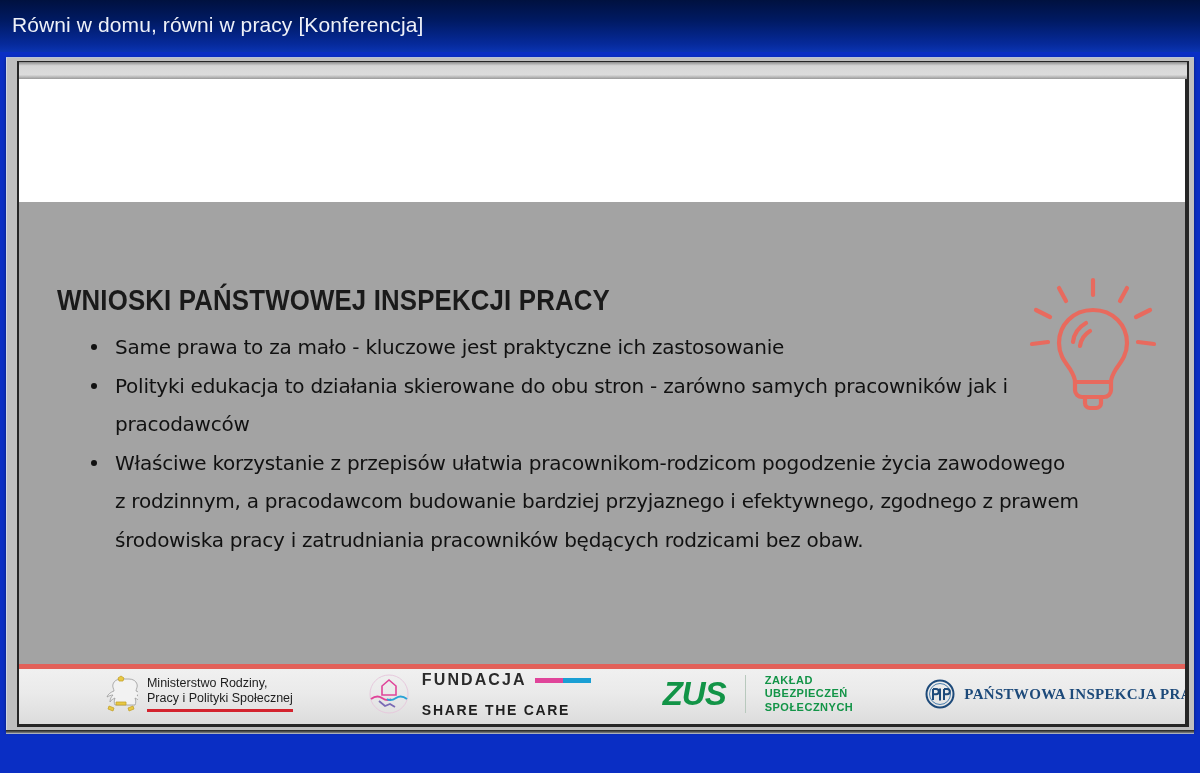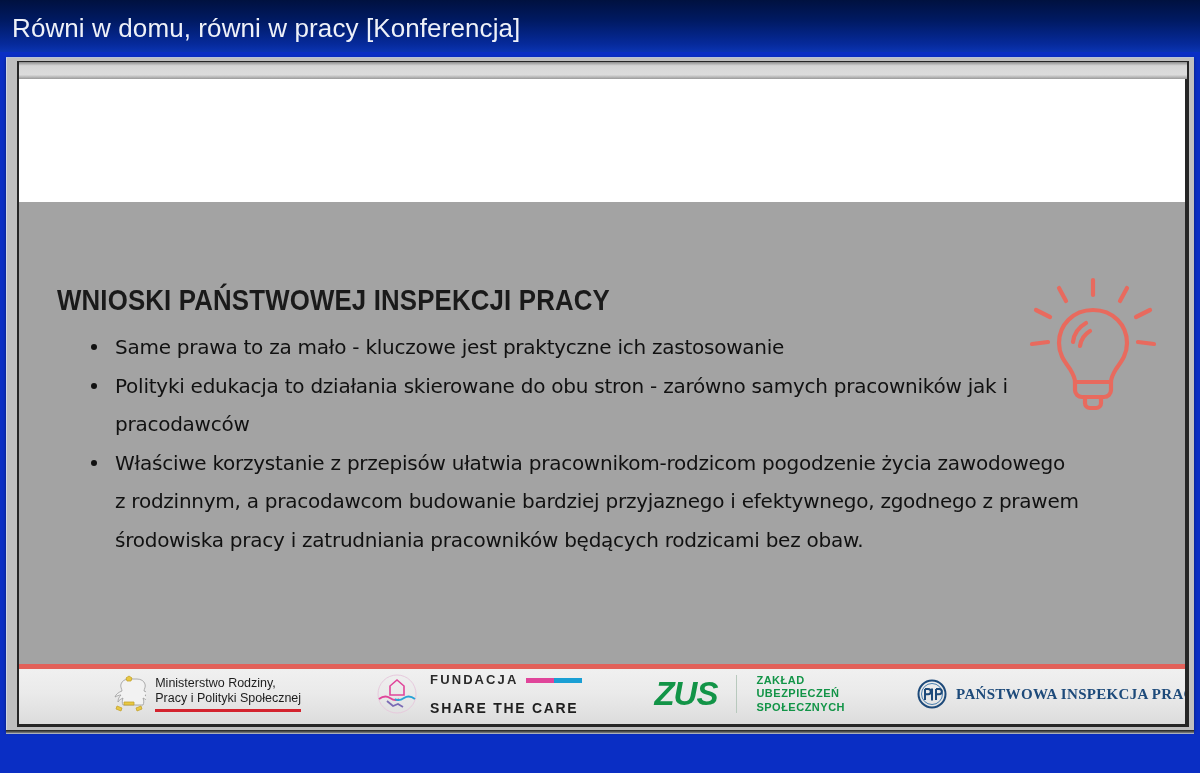--- a/index.html
+++ b/index.html
@@ -21,21 +21,21 @@
     left: 0; top: 0;
     width: 1200px;
     height: 52px;
     background: linear-gradient(to bottom, #00113f 0%, #001a63 40%, #062a9b 85%, #0a34b2 100%);
     box-sizing: border-box;
   }
   #titlebar-text {
     position: absolute;
     left: 12px;
     top: 13px;
-    font-size: 26px;
+    font-size: 21px;
     color: #eef1f8;
     letter-spacing: 0.1px;
     white-space: nowrap;
     font-family: "Liberation Sans", sans-serif;
   }
 
   
   #page-bg {
     position: absolute;
     left: 0; top: 52px;
@@ -220,21 +220,21 @@
   }
   .mrpips-bar {
     margin-top: 3px;
     width: 100%;
     height: 3px;
     background: #d4232e;
   }
 
   
   .stc-text-line1 {
-    font-size: 13px;
+    font-size: 16px;
     font-weight: bold;
     letter-spacing: 2.1px;
     color: #2b2b2b;
     font-family: "Liberation Sans", sans-serif;
     white-space: nowrap;
   }
   .stc-text-line2 {
     font-size: 14px;
     font-weight: bold;
     letter-spacing: 1.7px;

